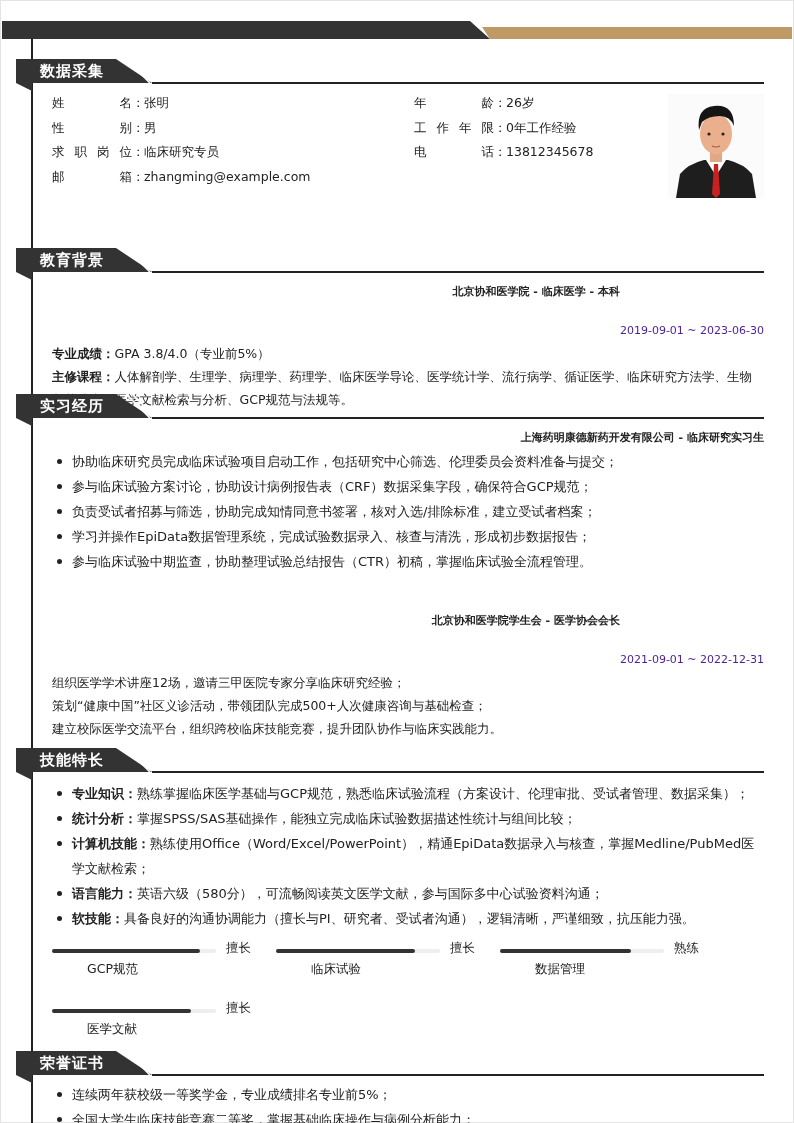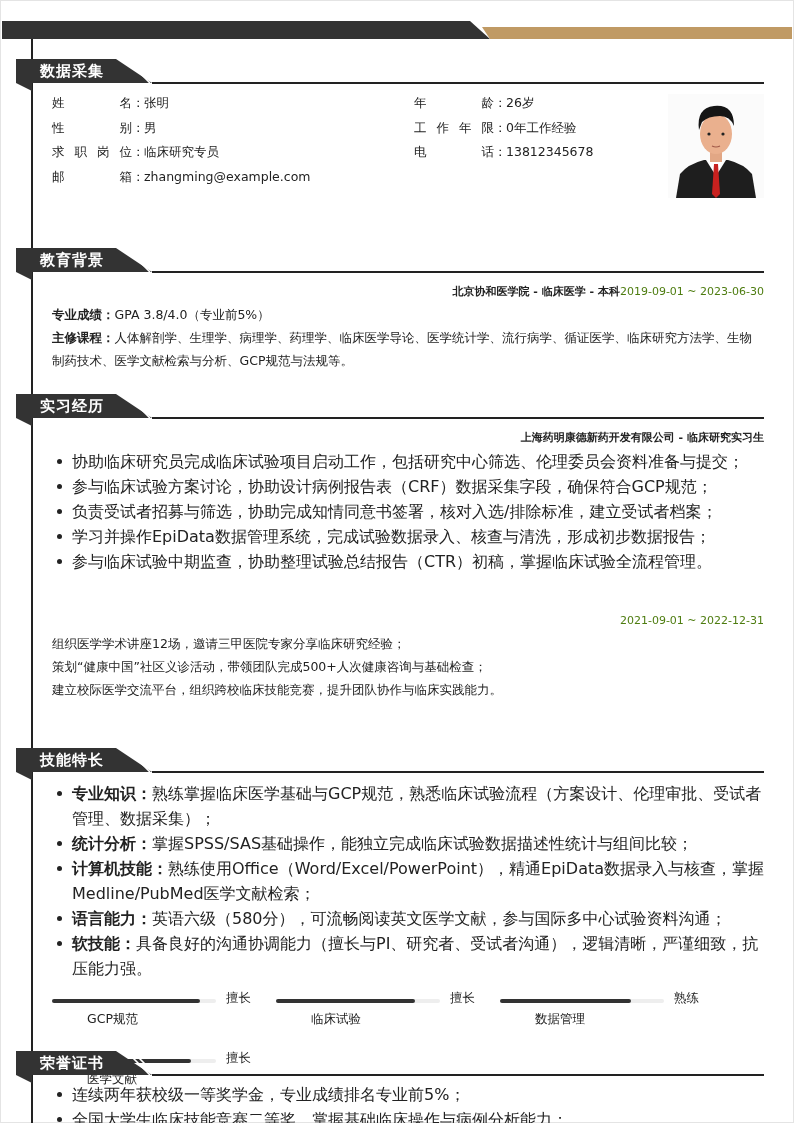--- a/index.html
+++ b/index.html
@@ -23,25 +23,25 @@
   .sec-line { position: absolute; left: 136px; right: 0; top: 23px; height: 1.5px; background: #222; }
   .sec-body { padding-left: 36px; padding-top: 8px; }
 
   .info-grid { position: relative; height: 120px; }
   .info-row { position: absolute; display: flex; line-height: 20px; font-size: 12.5px; }
   .info-label { width: 80px; display: flex; justify-content: space-between; }
   .info-colon { width: 12px; }
   .photo { position: absolute; left: 652px; top: 10px; width: 96px; height: 104px; background: #fafafa; }
 
   .row-head { display: flex; justify-content: flex-end; font-weight: bold; line-height: 22px; font-size: 11px; }
-  .row-head .date { font-weight: normal; color: #4d7c0f; }
+  .row-head .date { font-weight: normal; color: #4c1d95; margin-top: 39px; }
   .para { line-height: 23px; font-size: 12.5px; }
   .para b { font-weight: bold; }
   ul.bul { list-style: none; }
-  ul.bul li { position: relative; padding-left: 20px; line-height: 25px; font-size: 16px; }
+  ul.bul li { position: relative; padding-left: 20px; line-height: 25px; font-size: 13px; }
   ul.bul li::before { content: ""; position: absolute; left: 5px; top: 10px; width: 5px; height: 5px; border-radius: 50%; background: #222; }
 
   .skills-bars { display: flex; flex-wrap: wrap; margin-top: 10px; gap: 8px; }
   .skill { width: 216px; height: 52px; position: relative; }
   .skill-track { position: absolute; left: 0; top: 8px; width: 164px; height: 4px; background: #eeeeee; border-radius: 2px; }
   .skill-fill { position: absolute; left: 0; top: 0; height: 4px; background: #333; border-radius: 2px; }
   .skill-level { position: absolute; left: 174px; top: -2px; line-height: 18px; }
   .skill-name { position: absolute; left: 0; top: 18px; line-height: 20px; margin-left: 35px; }
 </style>
 </head>
@@ -180,20 +180,21 @@
       <li>负责受试者招募与筛选，协助完成知情同意书签署，核对入选/排除标准，建立受试者档案；</li>
       <li>学习并操作EpiData数据管理系统，完成试验数据录入、核查与清洗，形成初步数据报告；</li>
       <li>参与临床试验中期监查，协助整理试验总结报告（CTR）初稿，掌握临床试验全流程管理。</li>
     </ul>
   </div>
 </section>
 
 <section class="section" style="top:602px;">
   <div class="sec-body">
     <div class="row-head">
+      <span>北京协和医学院学生会 - 医学协会会长</span>
       <span class="date">2021-09-01 ~ 2022-12-31</span>
     </div>
     <div class="para">组织医学学术讲座12场，邀请三甲医院专家分享临床研究经验；</div>
     <div class="para">策划“健康中国”社区义诊活动，带领团队完成500+人次健康咨询与基础检查；</div>
     <div class="para">建立校际医学交流平台，组织跨校临床技能竞赛，提升团队协作与临床实践能力。</div>
   </div>
 </section>
 
 <section class="section" style="top:748px;">
   <div class="sec-head">

